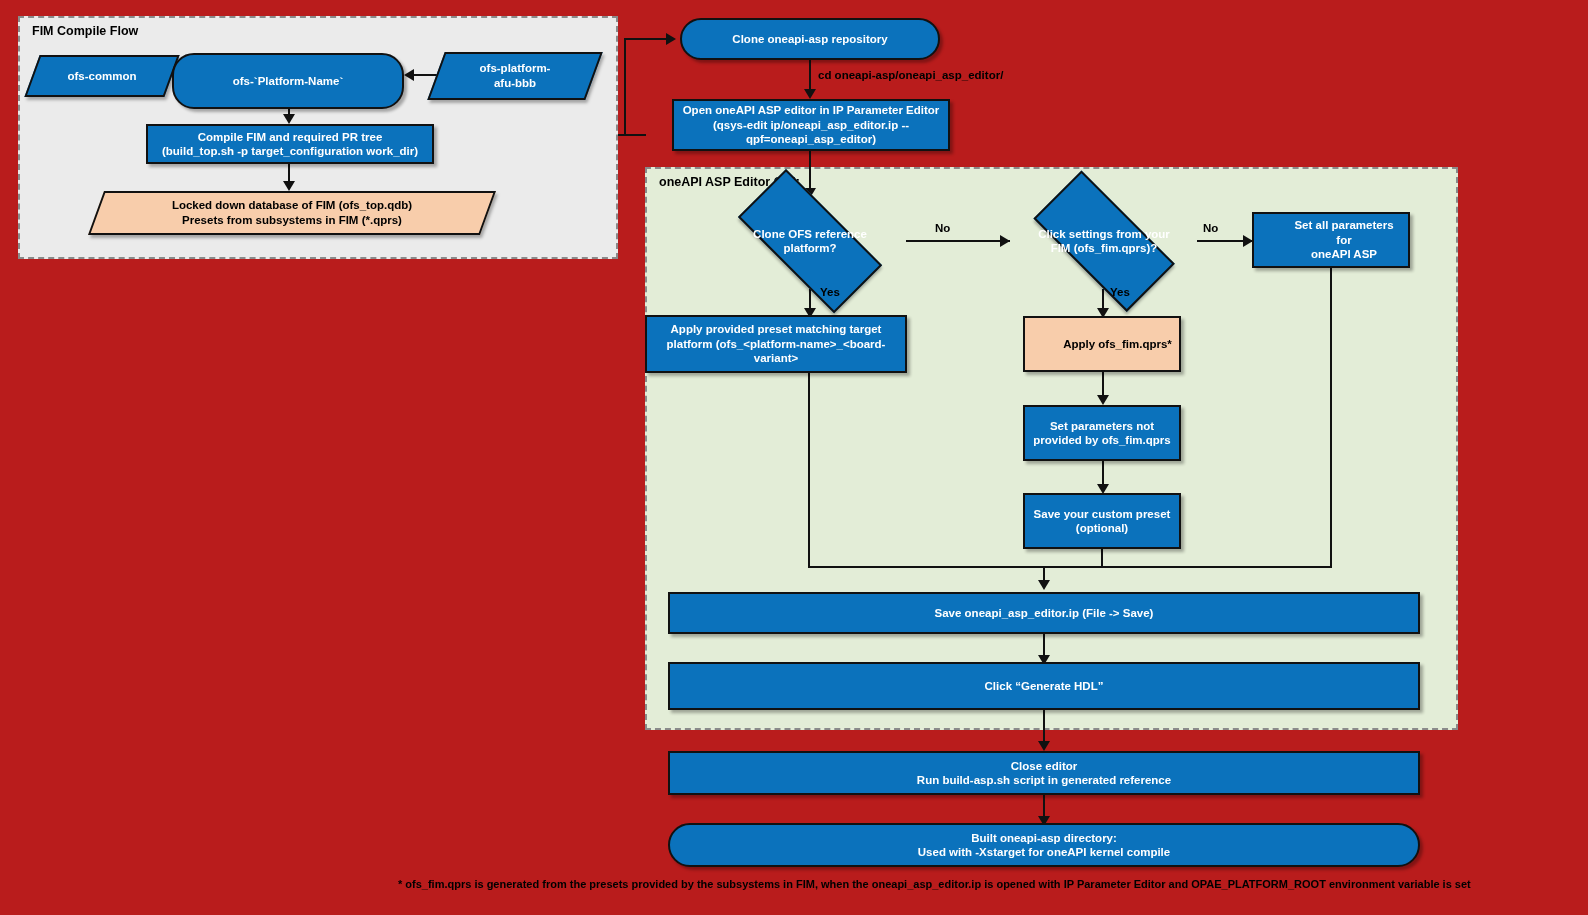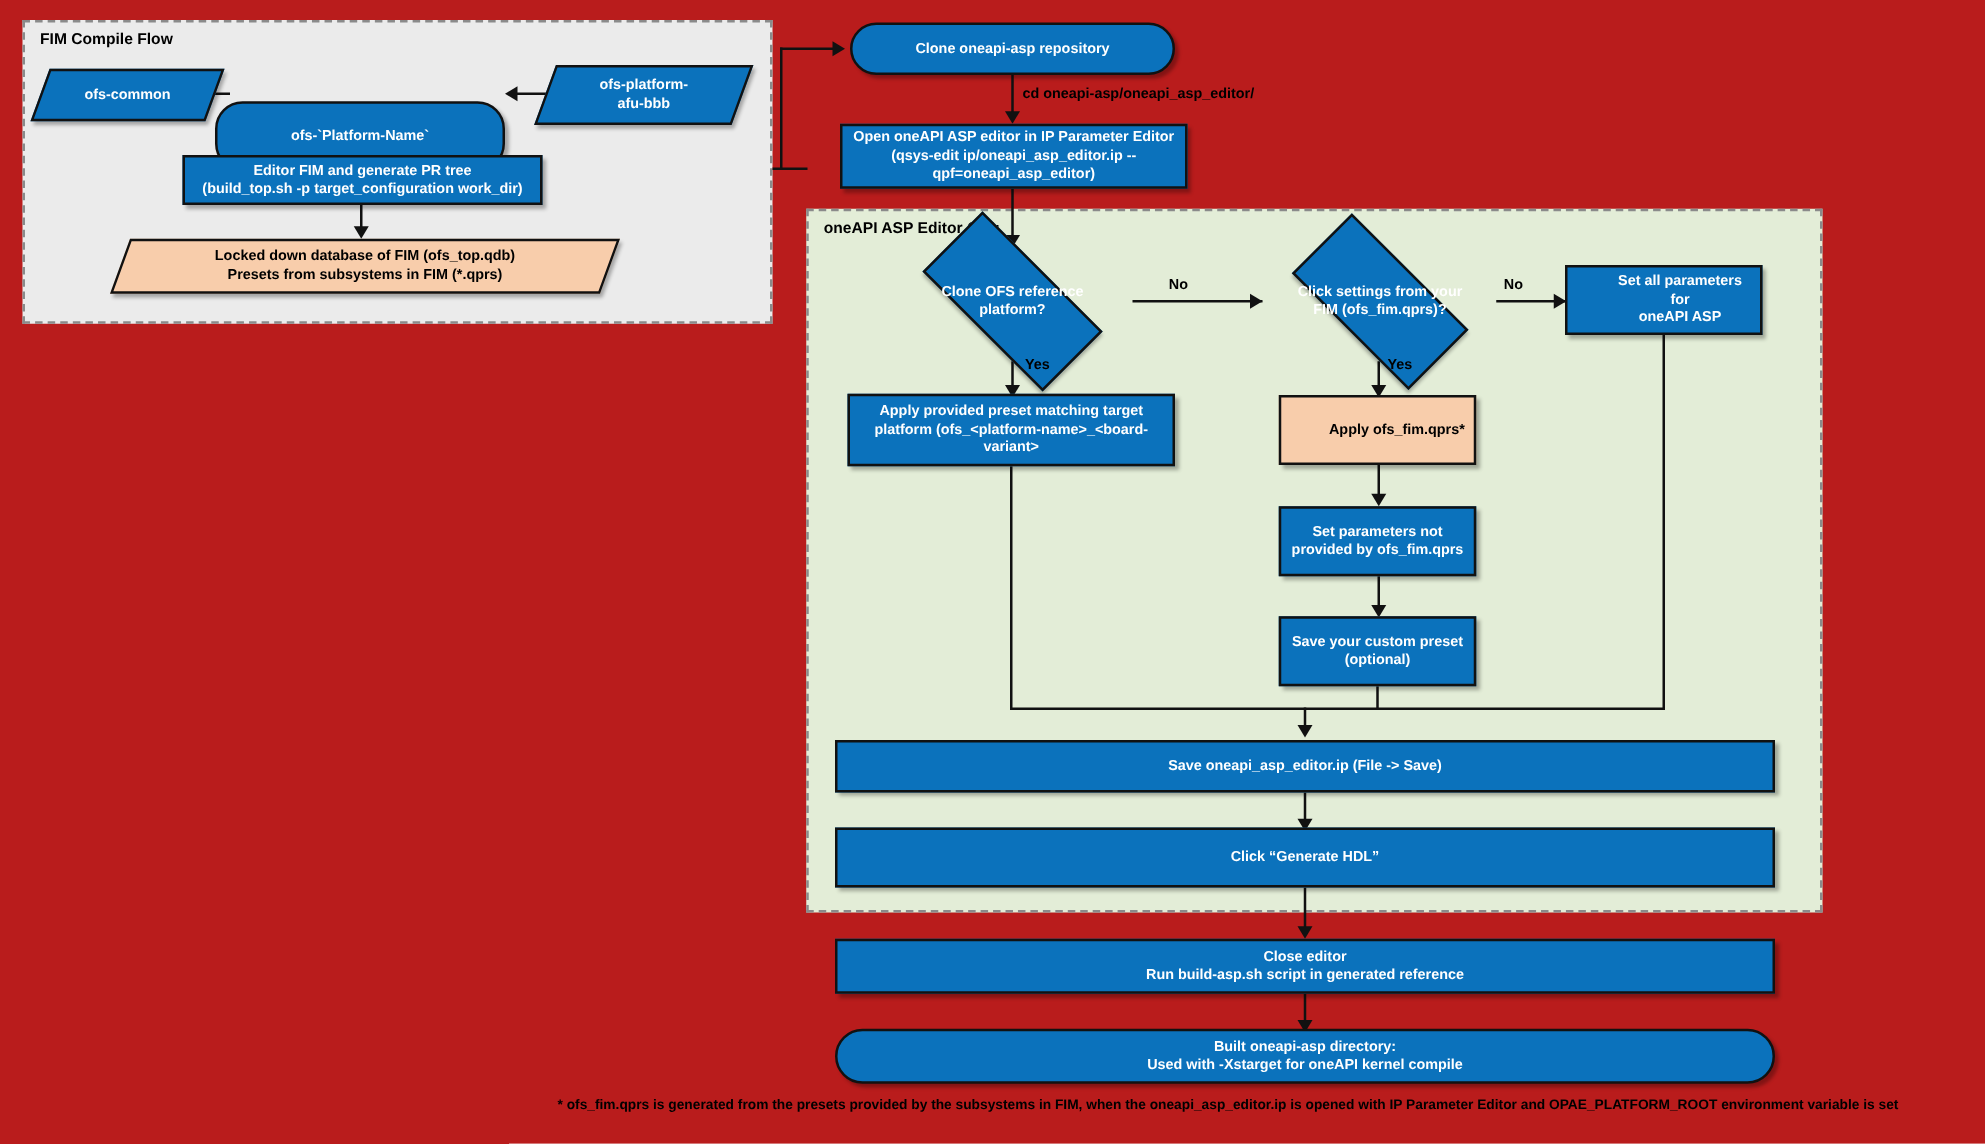--- a/index.html
+++ b/index.html
@@ -165,61 +165,60 @@
     z-index: 6;
   }
 
   .footnote {
     position: absolute;
     font-size: 11px;
     font-weight: bold;
     color: #000000;
     white-space: nowrap;
     z-index: 6;
-    margin-left: 48px;
   }
 </style>
 </head>
 <body>
 
 <div id="canvas">
 
   <div class="group group-fim">
     <div class="group-label">FIM Compile Flow</div>
   </div>
 
   <div class="para" style="left:32px; top:55px; width:140px; height:42px;">
     <div class="skewbg"></div>
     <div class="lbl">ofs-common</div>
   </div>
 
   <div class="conn h" style="left:158px; top:74px; width:26px;"></div>
   <div class="arrow right" style="left:162px; top:69px;"></div>
 
-  <div class="node rounded" style="left:172px; top:53px; width:232px; height:56px;margin-top:28px;">
+  <div class="node rounded" style="left:172px; top:53px; width:232px; height:56px;">
     <span class="txt">ofs-`Platform-Name`</span>
   </div>
 
   <div class="conn h" style="left:408px; top:74px; width:36px;"></div>
   <div class="arrow left" style="left:404px; top:69px;"></div>
 
   <div class="para" style="left:436px; top:52px; width:158px; height:48px;">
     <div class="skewbg"></div>
     <div class="lbl">
       <span>ofs-platform-</span><br>
       <span>afu-bbb</span>
     </div>
   </div>
 
   <div class="conn v" style="left:288px; top:97px; height:24px;"></div>
   <div class="arrow down" style="left:283px; top:114px;"></div>
 
   <div class="node" style="left:146px; top:124px; width:288px; height:40px;">
     <span class="txt">
-      <span>Editor FIM and generate PR tree</span><br>
+      <span>Compile FIM and required PR tree</span><br>
       <span>(build_top.sh -p target_configuration work_dir)</span>
     </span>
   </div>
 
   <div class="conn v" style="left:288px; top:164px; height:24px;"></div>
   <div class="arrow down" style="left:283px; top:181px;"></div>
 
   <div class="para peach" style="left:96px; top:191px; width:392px; height:44px;">
     <div class="skewbg"></div>
     <div class="lbl">
@@ -292,21 +291,21 @@
   <div class="arrow down" style="left:1097px; top:308px;"></div>
   <div class="edge-label" style="left:1110px; top:286px;">Yes</div>
 
   <div class="node" style="left:1252px; top:212px; width:158px; height:56px;padding-left:32px;">
     <span class="txt">
       <span>Set all parameters for</span><br>
       <span>oneAPI ASP</span>
     </span>
   </div>
 
-  <div class="node" style="left:678px; top:315px; width:262px; height:58px;">
+  <div class="node" style="left:645px; top:315px; width:262px; height:58px;">
     <span class="txt">
       <span>Apply provided preset matching target</span><br>
       <span>platform (ofs_&lt;platform-name&gt;_&lt;board-</span><br>
       <span>variant&gt;</span>
     </span>
   </div>
 
   <div class="node peach" style="left:1023px; top:316px; width:158px; height:56px;">
     <span class="txt">Apply ofs_fim.qprs*</span>
   </div>

